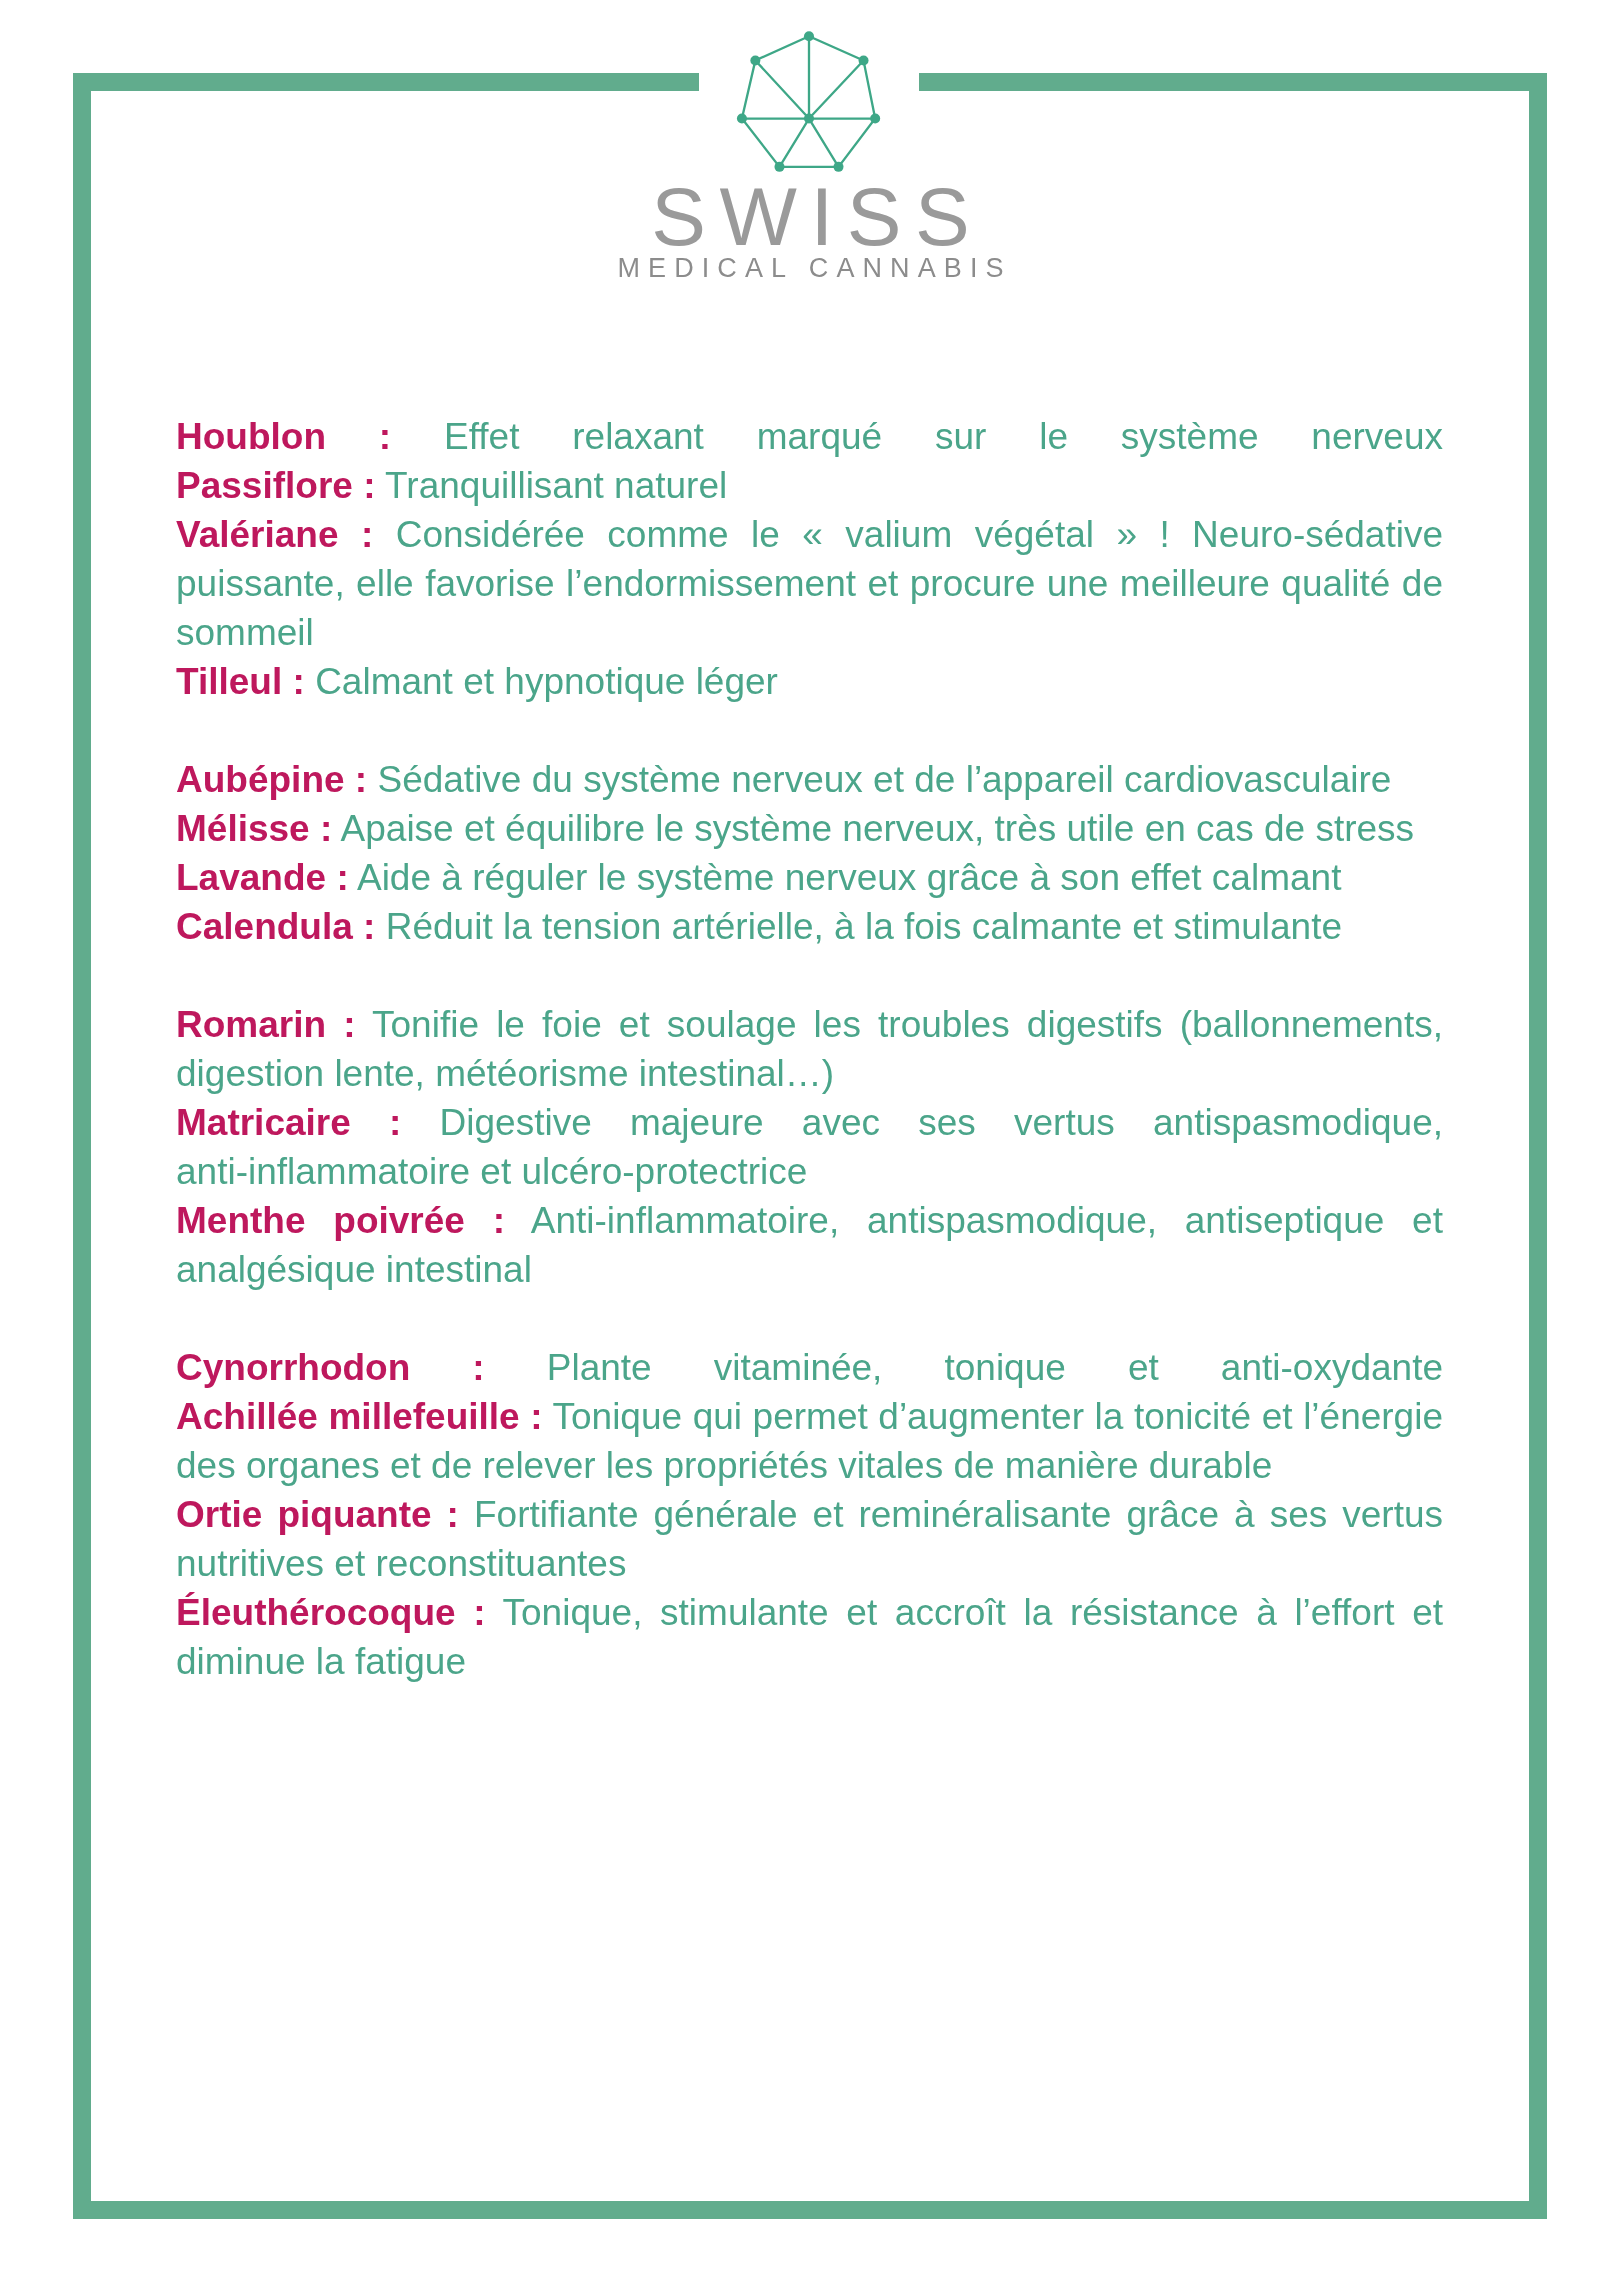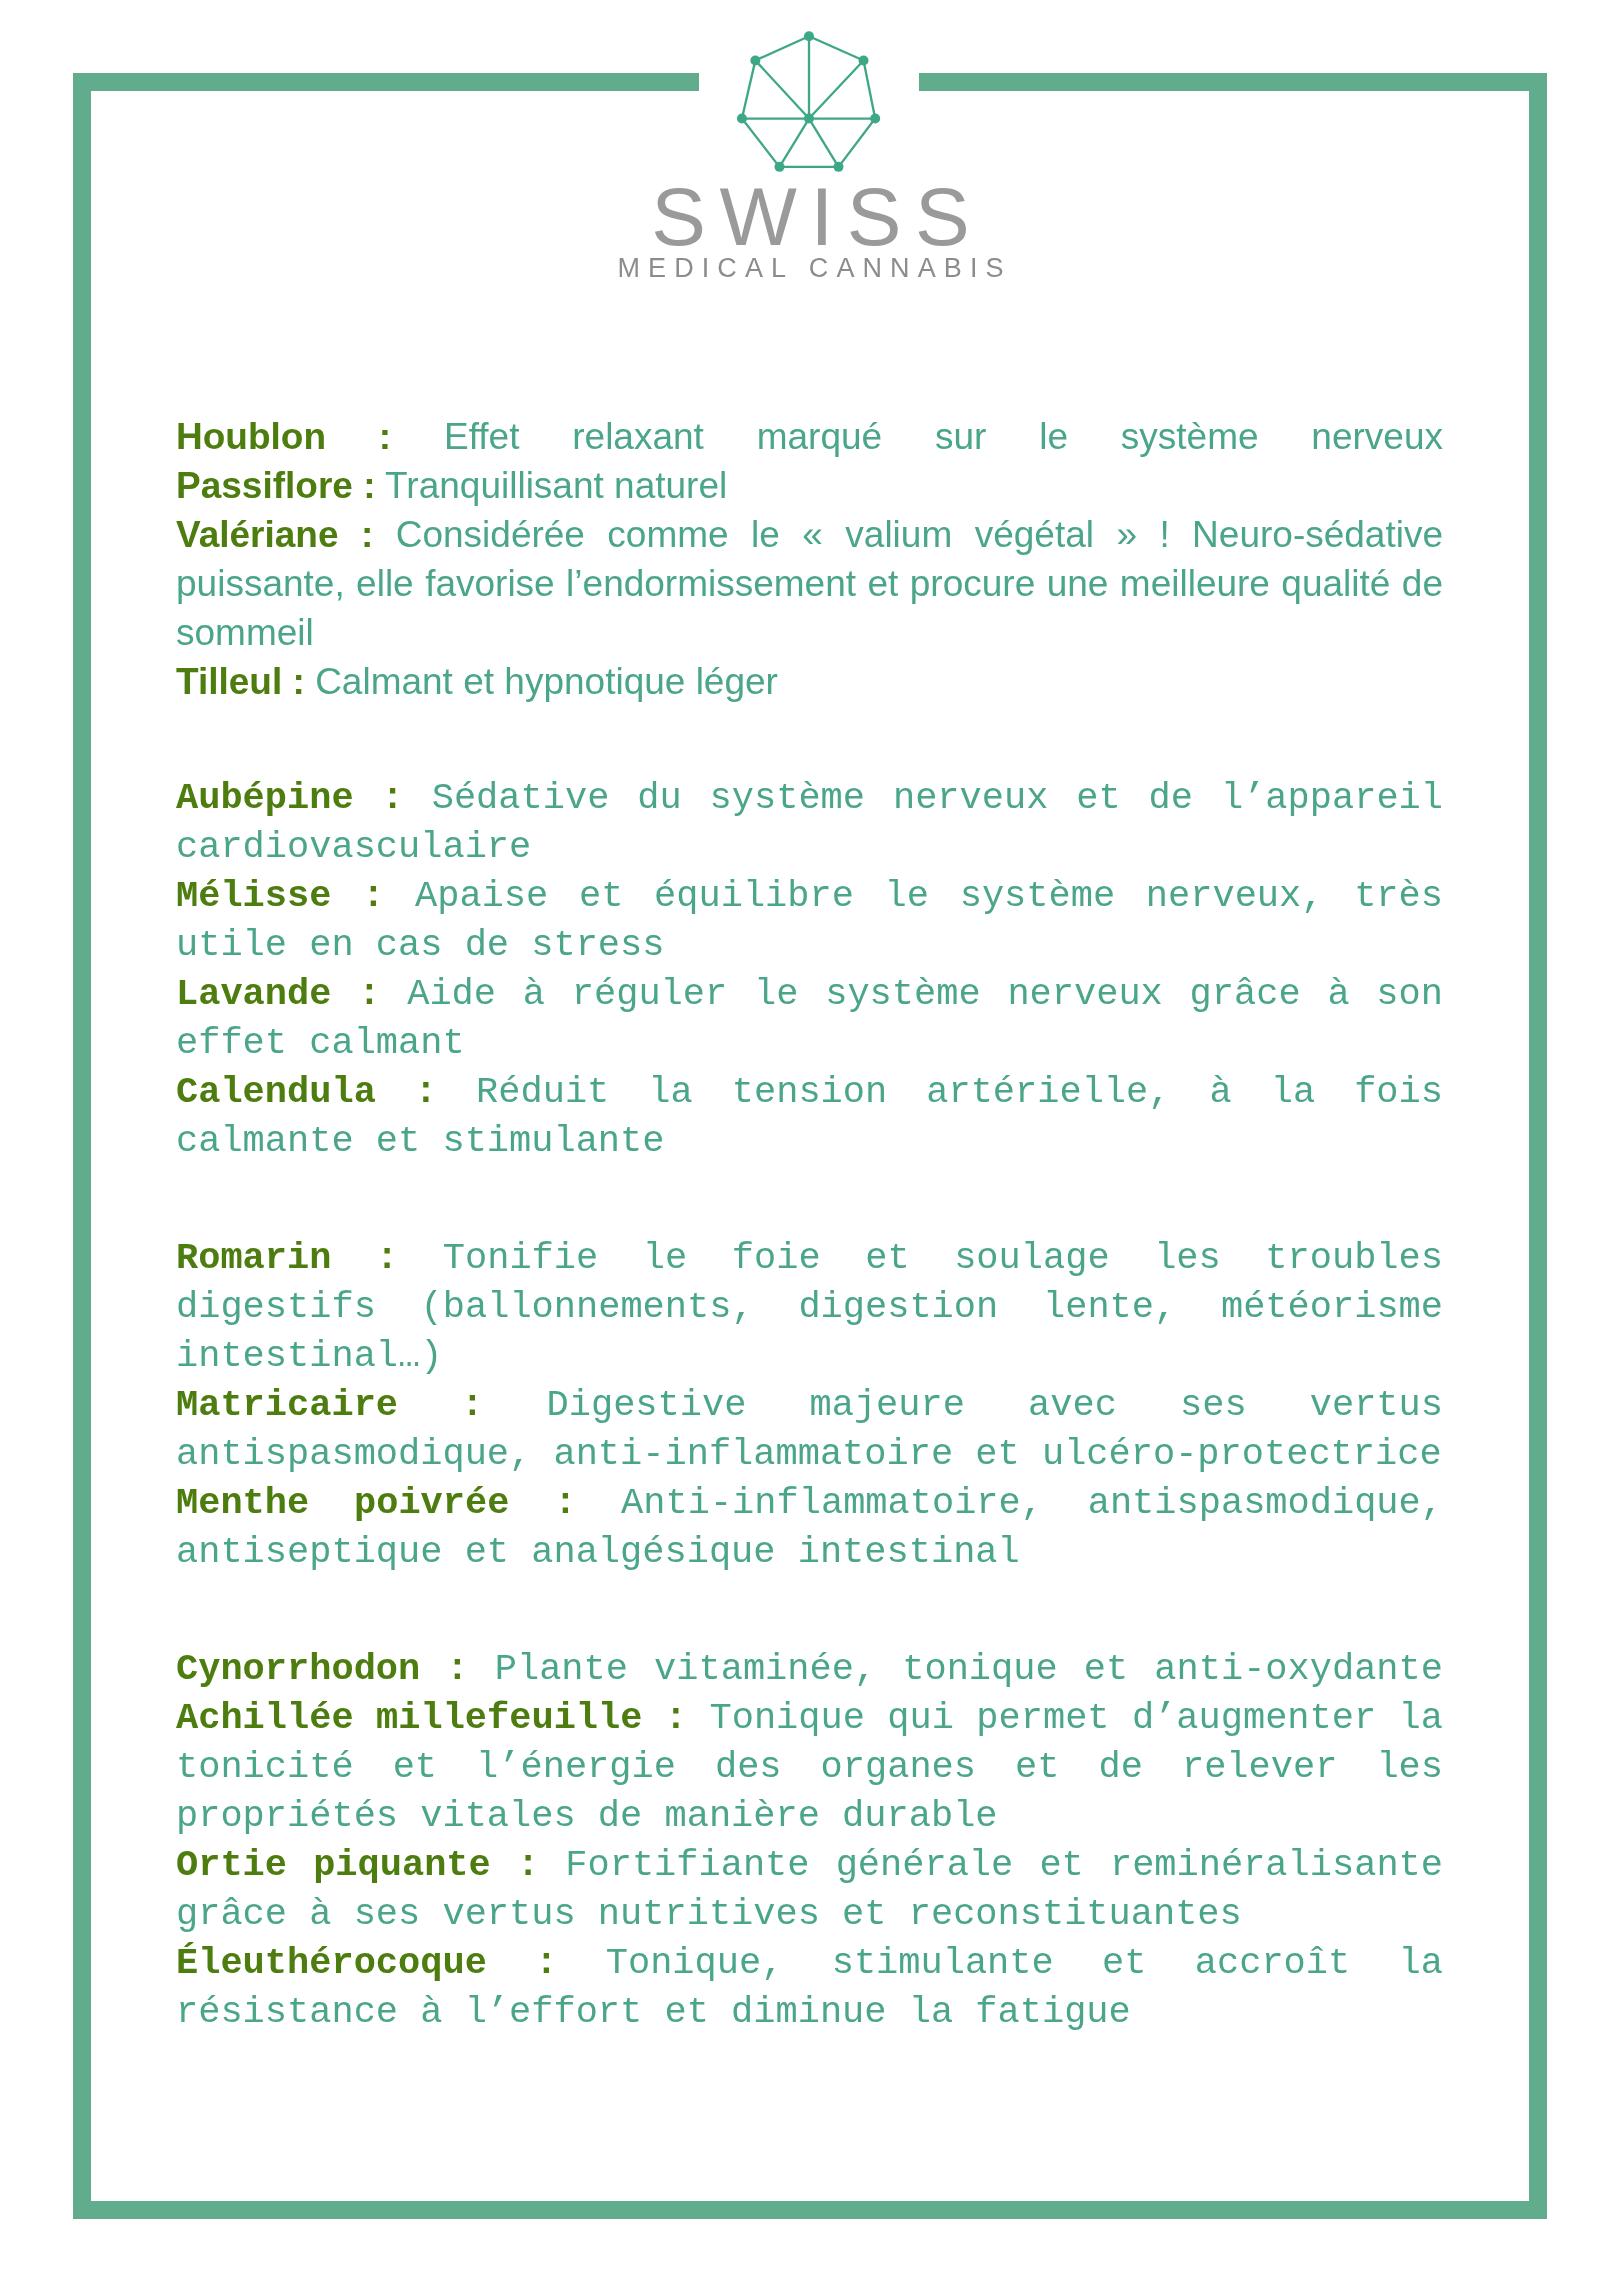--- a/index.html
+++ b/index.html
@@ -77,32 +77,31 @@
     position: absolute;
     left: 176px;
     top: 412px;
     width: 1267px;
     font-size: 37px;
     line-height: 49px;
     color: #4ba58a;
     text-align: justify;
   }
   .group + .group {
-    margin-top: 68px;
-    font-family: Liberation Mono, monospace;
+    margin-top: 49px;
   }
   .entry {
     text-align: justify;
   }
   .entry.force {
     text-align-last: justify;
   }
   .plant {
     font-weight: bold;
-    color: #4d7c0f;
+    color: #be185d;
   }
   .desc {
     color: #4ba58a;
   }
 </style>
 </head>
 <body>
 
 <div class="page">
 

